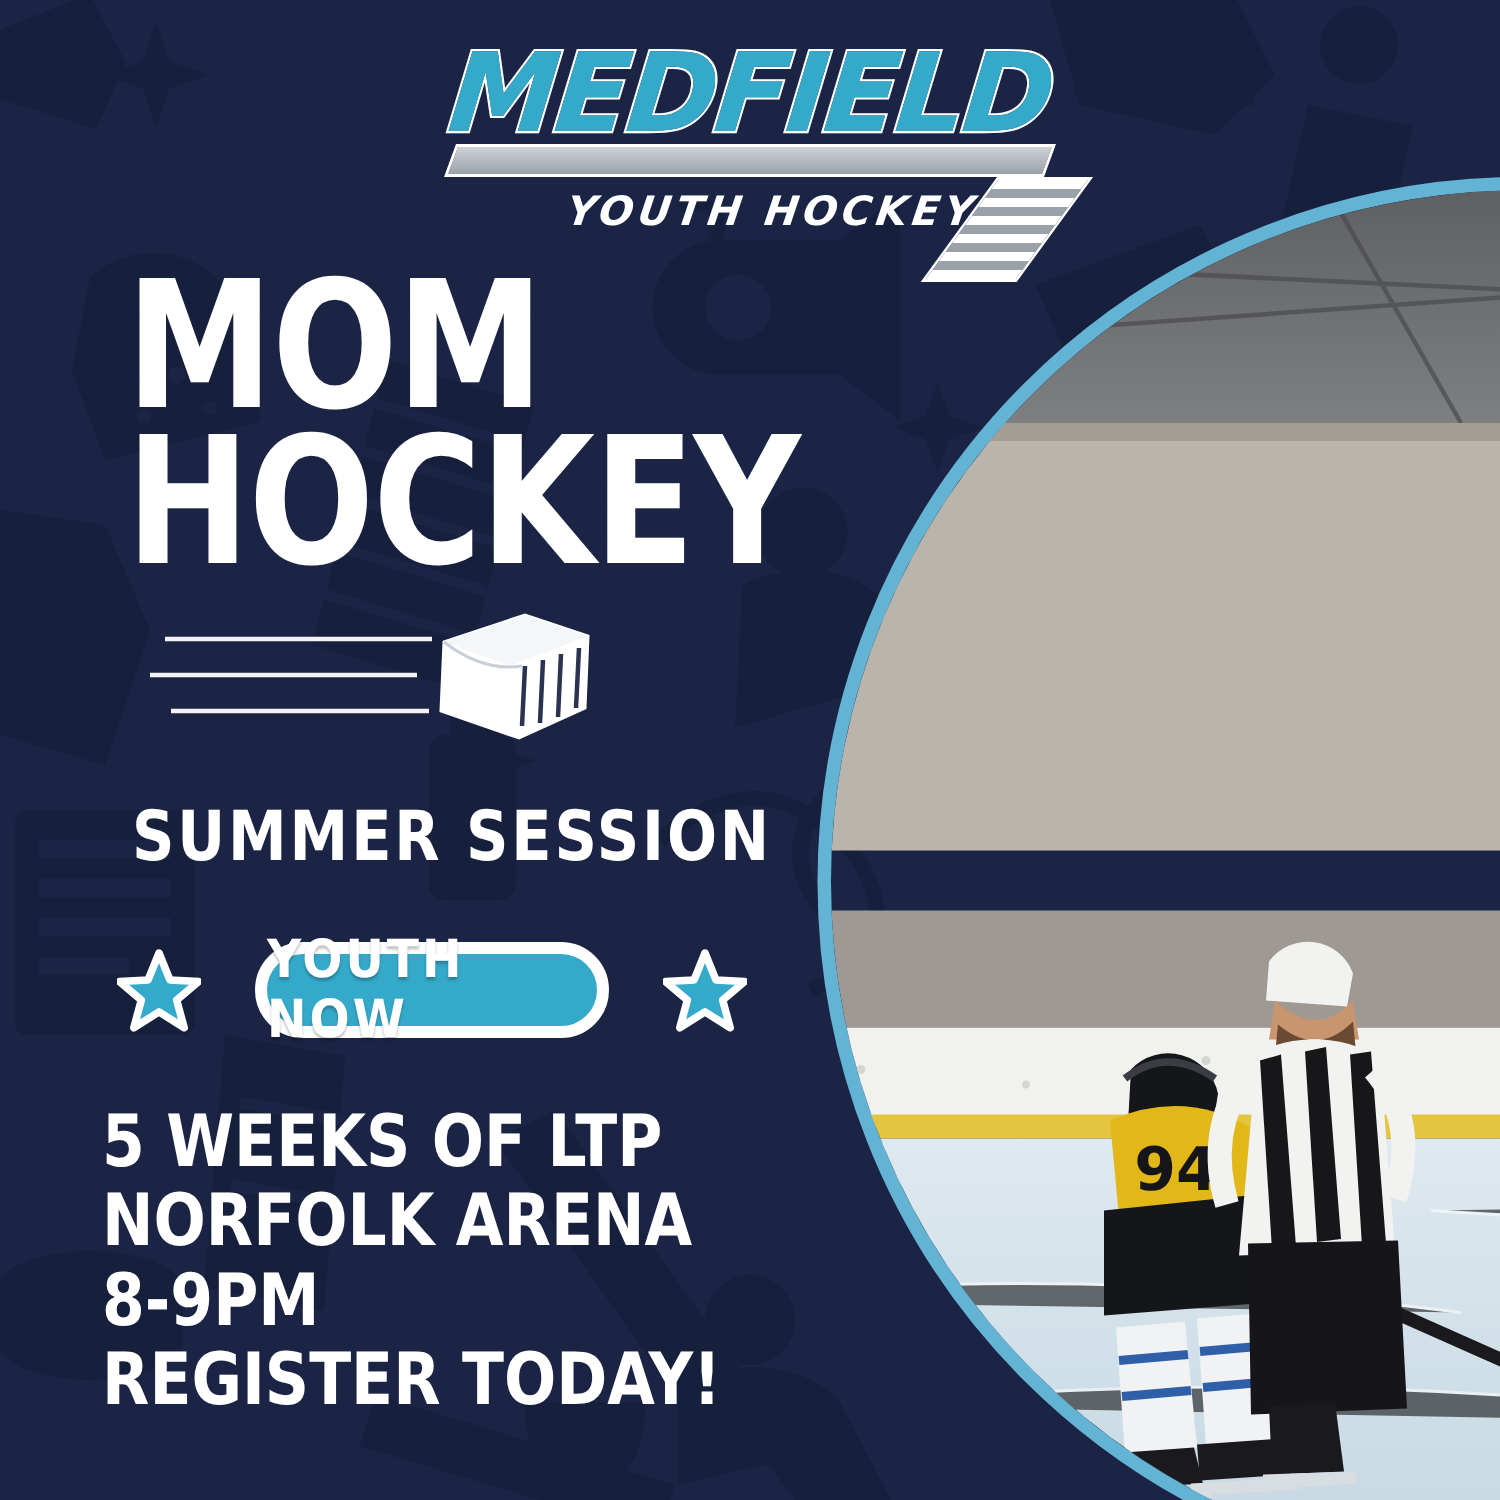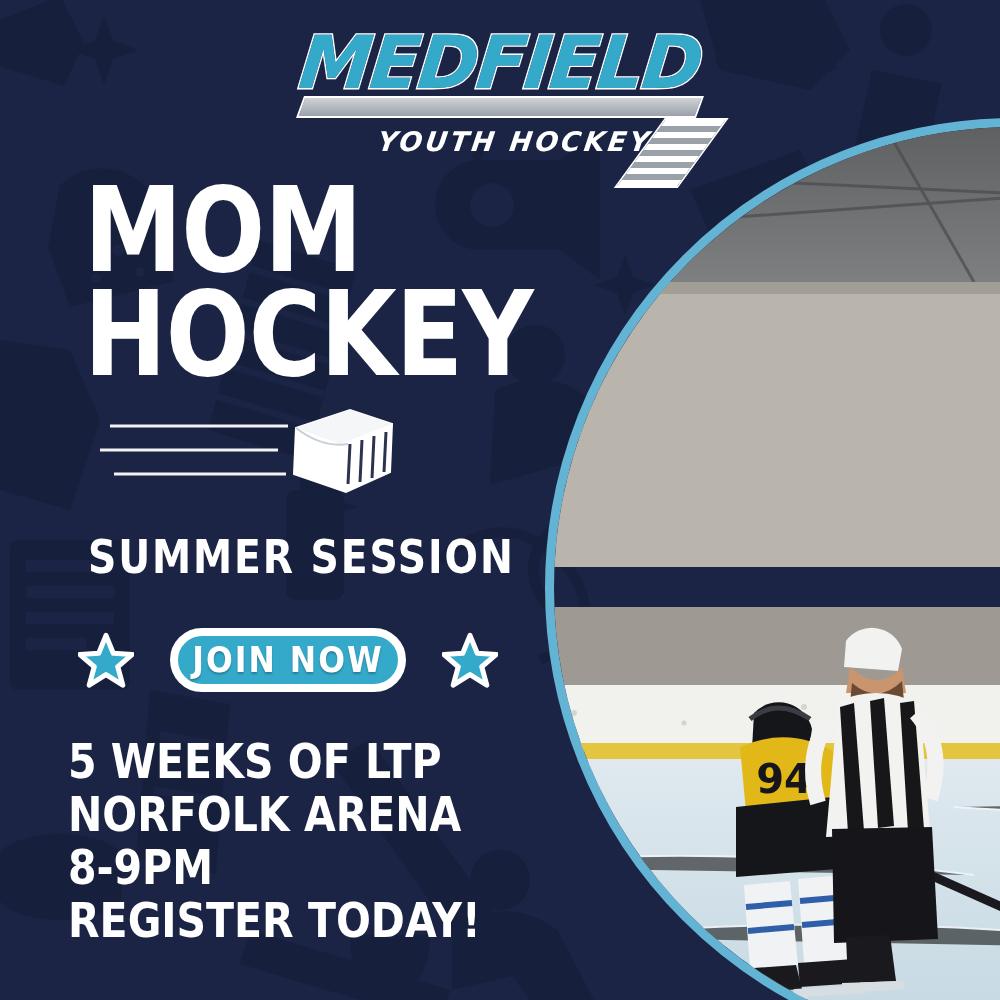--- a/index.html
+++ b/index.html
@@ -406,21 +406,21 @@
   </div>
 
   <div class="summer">SUMMER SESSION</div>
 
   <div class="cta-row">
     <svg class="star" viewBox="0 0 100 100" aria-hidden="true">
       <path d="M50 6 L63 38 L97 40 L71 62 L80 95 L50 76 L20 95 L29 62 L3 40 L37 38 Z" fill="#35a9ca" stroke="#ffffff" stroke-width="9" stroke-linejoin="round"></path>
     </svg>
 
     <div class="join-btn">
-      <span>JOIN NOW</span>
+      <span>YOUTH NOW</span>
     </div>
 
     <svg class="star" viewBox="0 0 100 100" aria-hidden="true">
       <path d="M50 6 L63 38 L97 40 L71 62 L80 95 L50 76 L20 95 L29 62 L3 40 L37 38 Z" fill="#35a9ca" stroke="#ffffff" stroke-width="9" stroke-linejoin="round"></path>
     </svg>
   </div>
 
   <div class="details">
     <div>5 WEEKS OF LTP</div>
     <div>NORFOLK ARENA</div>

